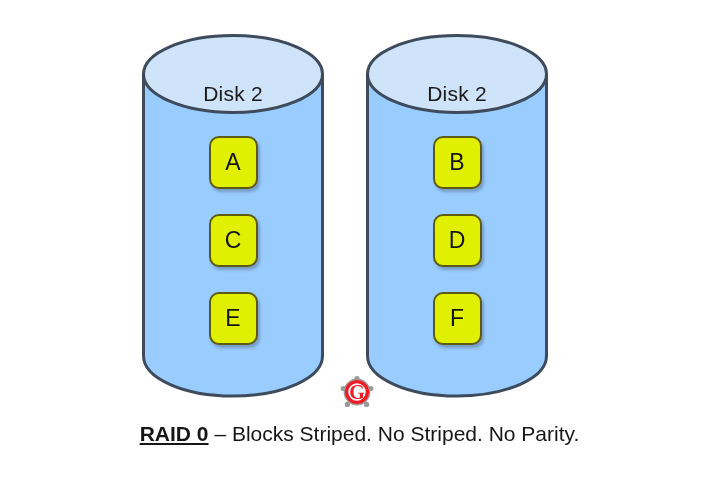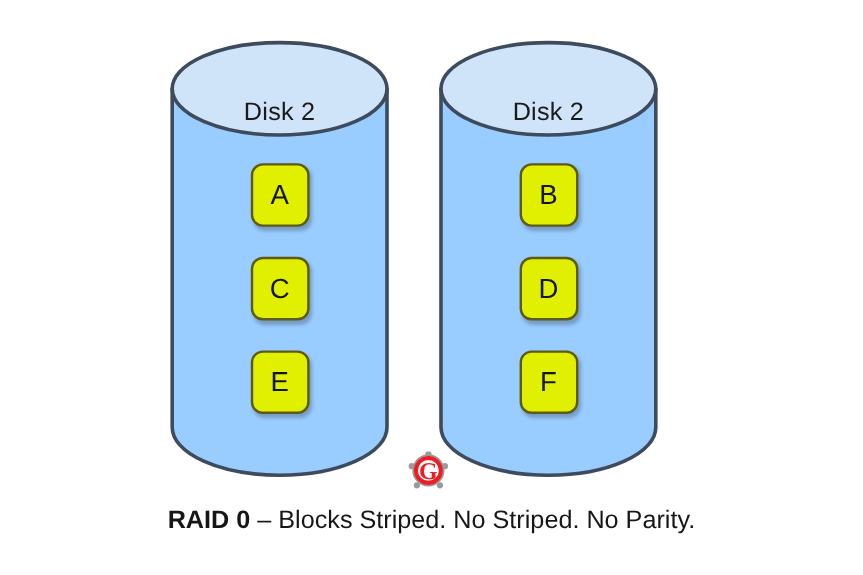--- a/index.html
+++ b/index.html
@@ -99,20 +99,21 @@
     width: 719px;
     text-align: center;
     font-size: 21px;
     line-height: 28px;
     color: #161616;
     white-space: nowrap;
     user-select: none;
   }
   #caption .raid-name {
     font-weight: bold;
+    text-decoration: underline;
   }
 </style>
 </head>
 <body>
 
 <div id="diagram-root">
 
   <div class="disk" id="disk-1" style="left:142px; top:34px;">
     <svg class="disk-svg" viewBox="0 0 182 364" preserveAspectRatio="none">
 

